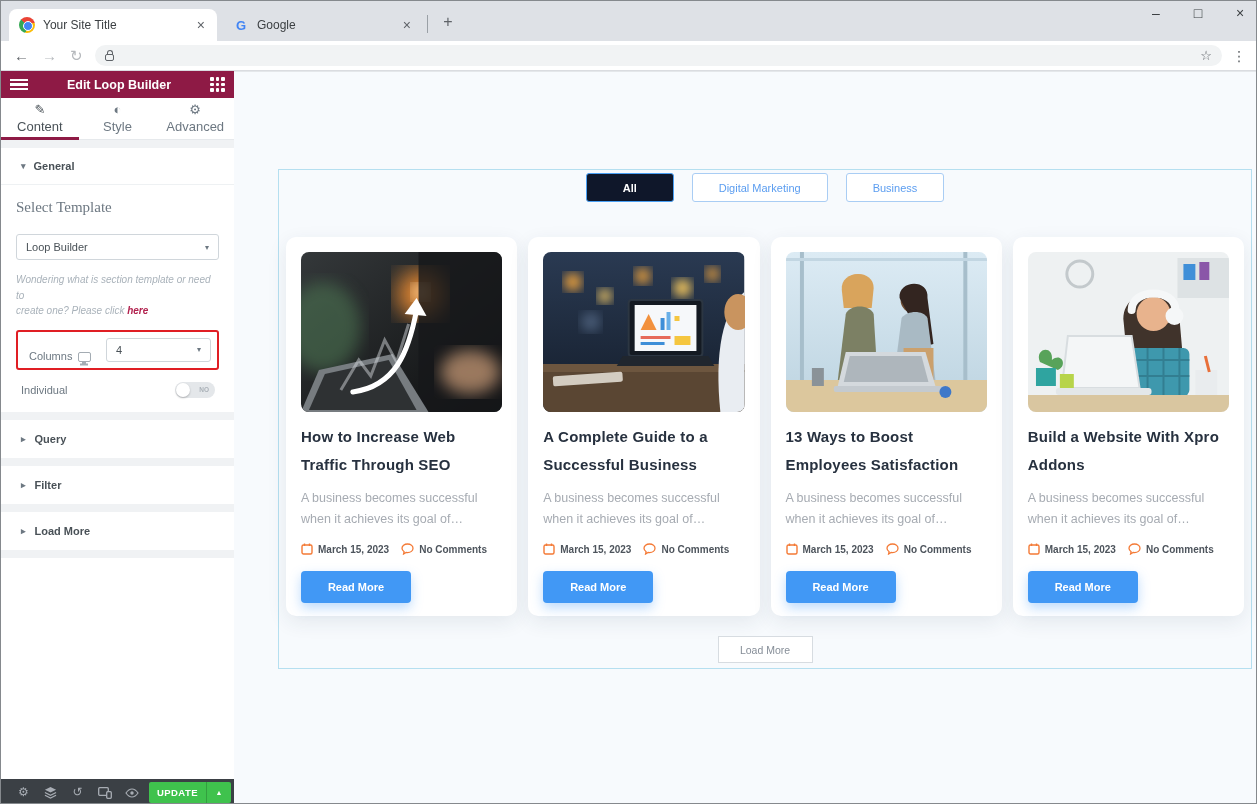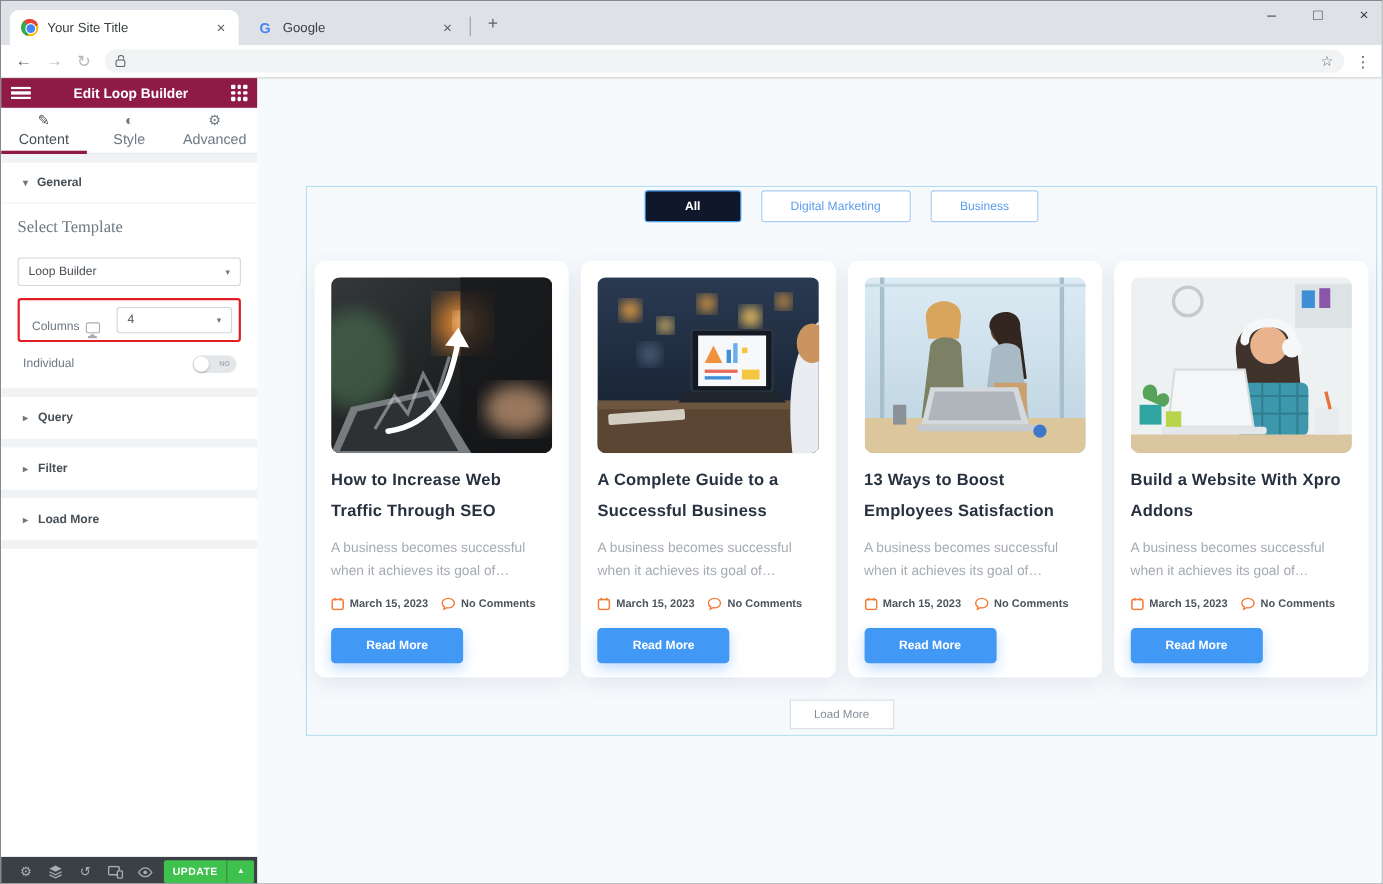--- a/index.html
+++ b/index.html
@@ -93,21 +93,21 @@
 
   .cards { display:flex; gap:11px; padding:0 7px; margin-top:35px; }
   .card { width:232px; height:379px; background:#fff; border-radius:10px; box-shadow:0 6px 20px rgba(30,50,80,.09); padding:15px; }
   .thumb { height:160px; border-radius:8px; overflow:hidden; position:relative; }
   .thumb svg { display:block; width:100%; height:100%; }
   .card-title { margin-top:11px; font-size:15px; font-weight:bold; color:#27313f; line-height:28px; letter-spacing:.2px; }
   .excerpt { margin-top:9px; font-size:12.5px; color:#a6abb2; line-height:21px; }
   .meta { margin-top:13px; display:flex; align-items:center; font-size:10px; font-weight:bold; color:#4d545c; }
   .meta .m-ic { margin-right:5px; display:inline-flex; }
   .meta .m2 { margin-left:12px; display:inline-flex; align-items:center; }
-  .readmore { margin-top:16px; width:120px; height:32px; background:#4198f5; color:#fff; font-size:11px; font-weight:bold; border:none; border-radius:4px; box-shadow:0 5px 12px rgba(65,152,245,.35); }
+  .readmore { margin-top:16px; width:110px; height:32px; background:#4198f5; color:#fff; font-size:11px; font-weight:bold; border:none; border-radius:4px; box-shadow:0 5px 12px rgba(65,152,245,.35); }
 
   .loadmore-wrap { display:flex; justify-content:center; margin-top:20px; }
   .loadmore { width:95px; height:27px; background:#fff; border:1px solid #d7dce1; color:#868e98; font-size:10.5px; display:flex; align-items:center; justify-content:center; }
 </style>
 </head>
 <body>
 
 <div class="window">
 
   <div class="tabstrip">
@@ -177,20 +177,24 @@
     <div class="sec-head">
       <span class="caret">▾</span>
       <span>General</span>
     </div>
 
     <div class="general-body">
       <div class="ctl-label">Select Template</div>
       <div class="select">
         <span>Loop Builder</span>
         <span class="sel-caret">▾</span>
+      </div>
+      <div class="note">
+        <span>Wondering what is section template or need to</span><br>
+        <span>create one? Please click </span><span class="note-link">here</span>
       </div>
       <div class="columns-wrap">
         <span class="ctl-inline-label">Columns</span>
         <span class="monitor-ic"></span>
         <div class="select">
           <span>4</span>
           <span class="sel-caret">▾</span>
         </div>
       </div>
       <div class="indiv-row">

